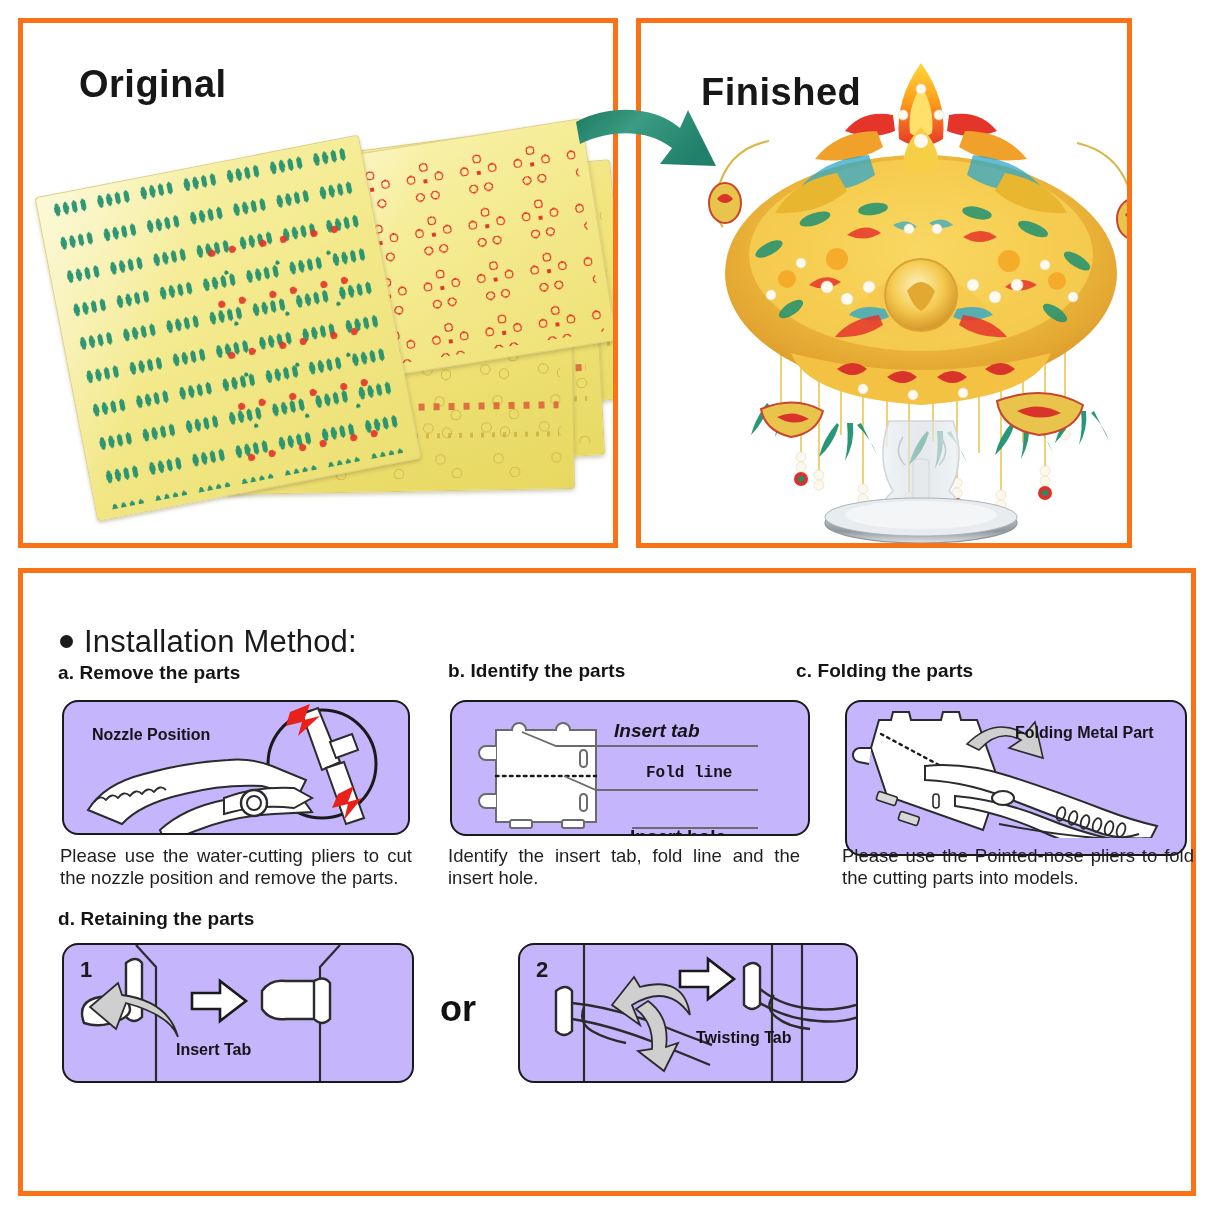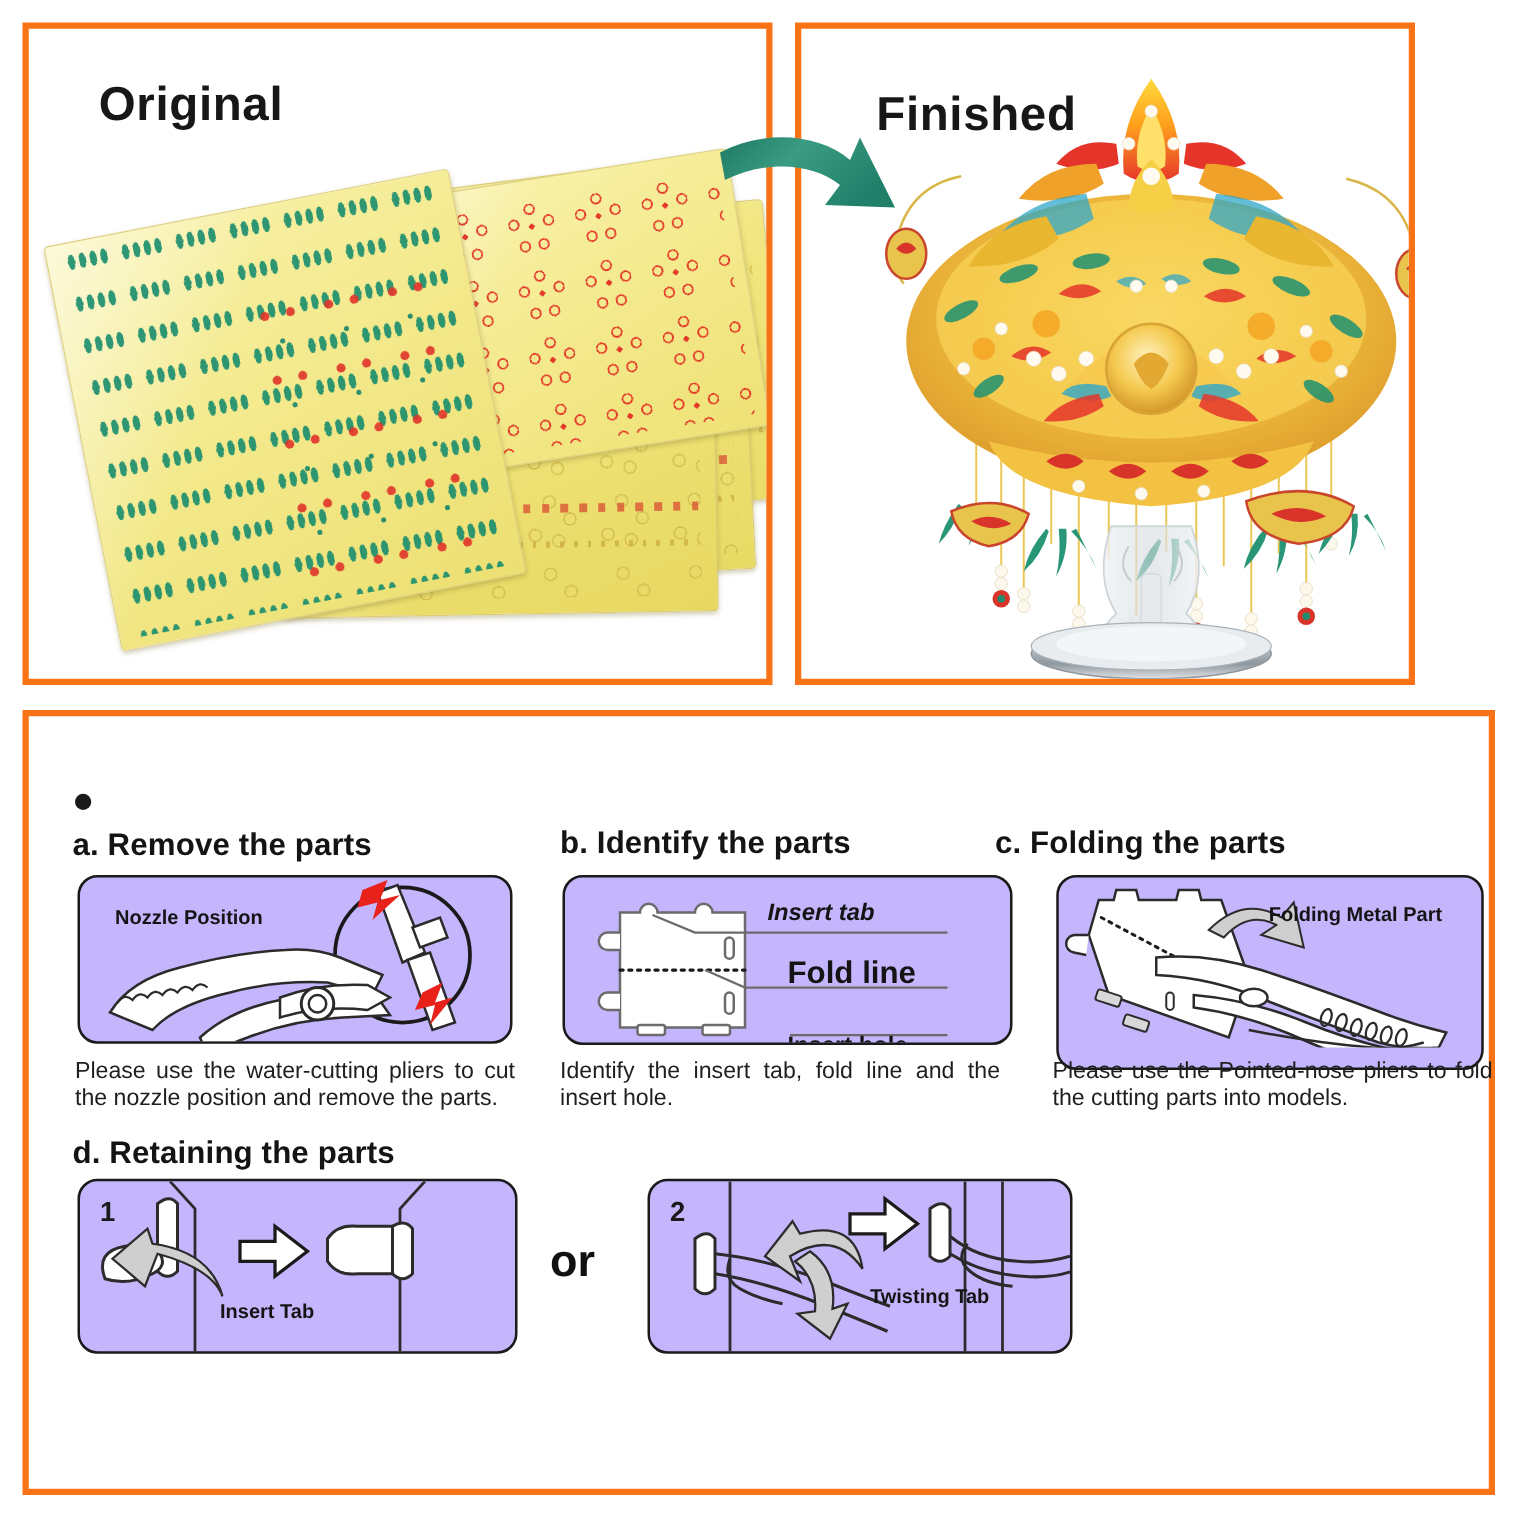--- a/index.html
+++ b/index.html
@@ -162,21 +162,21 @@
     font-size: 31px; color: #1a1a1a; font-weight: 400;
     letter-spacing: .2px;
     white-space: nowrap;
   }
   .heading-bullet .dot {
     display:inline-block; width:13px; height:13px; border-radius:50%;
     background:#1a1a1a; margin-right:11px; vertical-align: 4px;
   }
   .step-title {
     position: absolute;
-    font-size: 25px; font-weight: 700; color:#141414;
+    font-size: 19px; font-weight: 700; color:#141414;
     white-space: nowrap;
     letter-spacing: .1px;
   }
   #step-a-title { left: 58px;  top: 662px; }
   #step-b-title { left: 448px; top: 660px; }
   #step-c-title { left: 796px; top: 660px; text-align: center; }
   #step-d-title { left: 58px;  top: 908px; }
 
   .diagram-box {
     position: absolute;
@@ -493,21 +493,21 @@
           <stop offset="100%" stop-color="#21806a"></stop>
         </linearGradient>
       </defs>
       <path d="M0 18 C34 0 78 2 104 24 L112 6 L140 62 L84 60 L96 44 C74 26 36 24 4 40 Z" fill="url(#gArrow)"></path>
     </svg>
   </div>
 
   <div class="panel" id="panel-instructions"></div>
 
   <div class="heading-bullet">
-    <span class="dot"></span>
+    <span class="dot"></span><span>Installation Method:</span>
   </div>
 
   <div class="step-title" id="step-a-title">a. Remove the parts</div>
 
   <div class="diagram-box" id="box-a">
     <svg width="348" height="135" viewBox="0 0 348 135" aria-hidden="true">
 
       <circle cx="258" cy="62" r="54" fill="none" stroke="#1a1a1a" stroke-width="3"></circle>
 
       <g fill="#fff" stroke="#2b2b2b" stroke-width="2">
@@ -553,21 +553,21 @@
         <rect x="128" y="92" width="7" height="17" rx="3.5"></rect>
       </g>
 
       <line x1="44" y1="74" x2="144" y2="74" stroke="#1a1a1a" stroke-width="2.6" stroke-dasharray="2.5 4.5" stroke-linecap="round"></line>
 
       <path d="M70 30 L104 44 L306 44" fill="none" stroke="#6b6b6b" stroke-width="1.8"></path>
       <path d="M112 74 L144 88 L306 88" fill="none" stroke="#6b6b6b" stroke-width="1.8"></path>
       <line x1="180" y1="126" x2="306" y2="126" stroke="#6b6b6b" stroke-width="1.8"></line>
     </svg>
     <div class="inline-label" style="left:162px; top:18px; font-size:19px;font-style:italic;">Insert tab</div>
-    <div class="inline-label" style="left:178px; top:62px; font-size:25px;">Fold line</div>
+    <div class="inline-label" style="left:194px; top:62px; font-size:16px;font-family:Liberation Mono, monospace;">Fold line</div>
     <div class="inline-label" style="left:178px; top:100px; font-size:19px;margin-top:24px;">Insert hole</div>
   </div>
 
   <div class="caption" id="caption-b">Identify the insert tab, fold line and the insert hole.</div>
 
   <div class="step-title" id="step-c-title">c. Folding the parts</div>
 
   <div class="diagram-box" id="box-c">
     <svg width="342" height="136" viewBox="0 0 342 136" aria-hidden="true">
 

